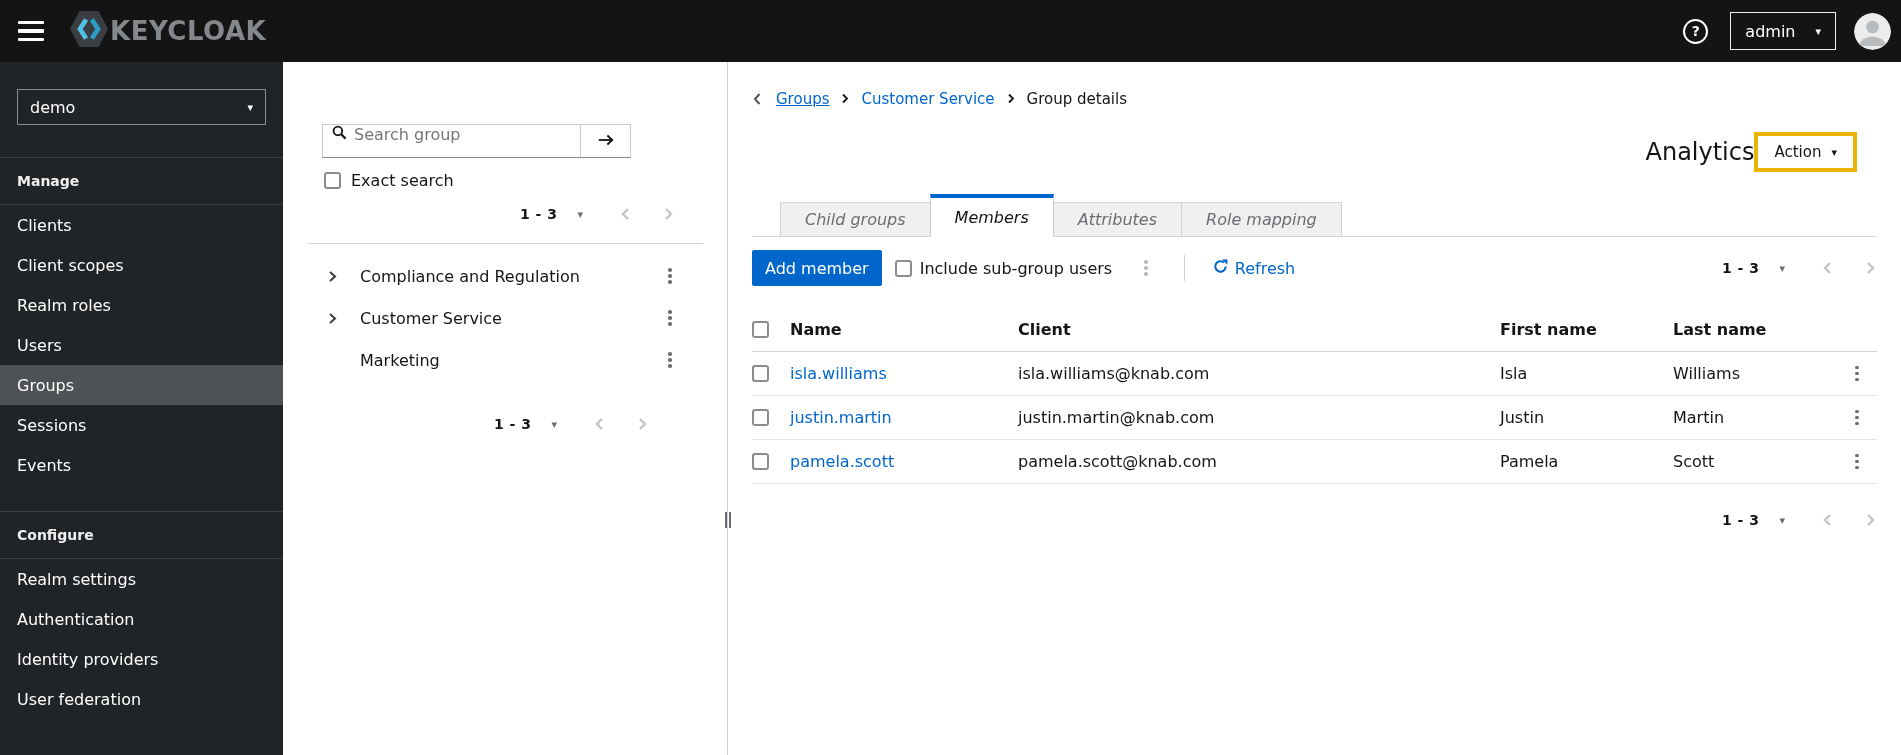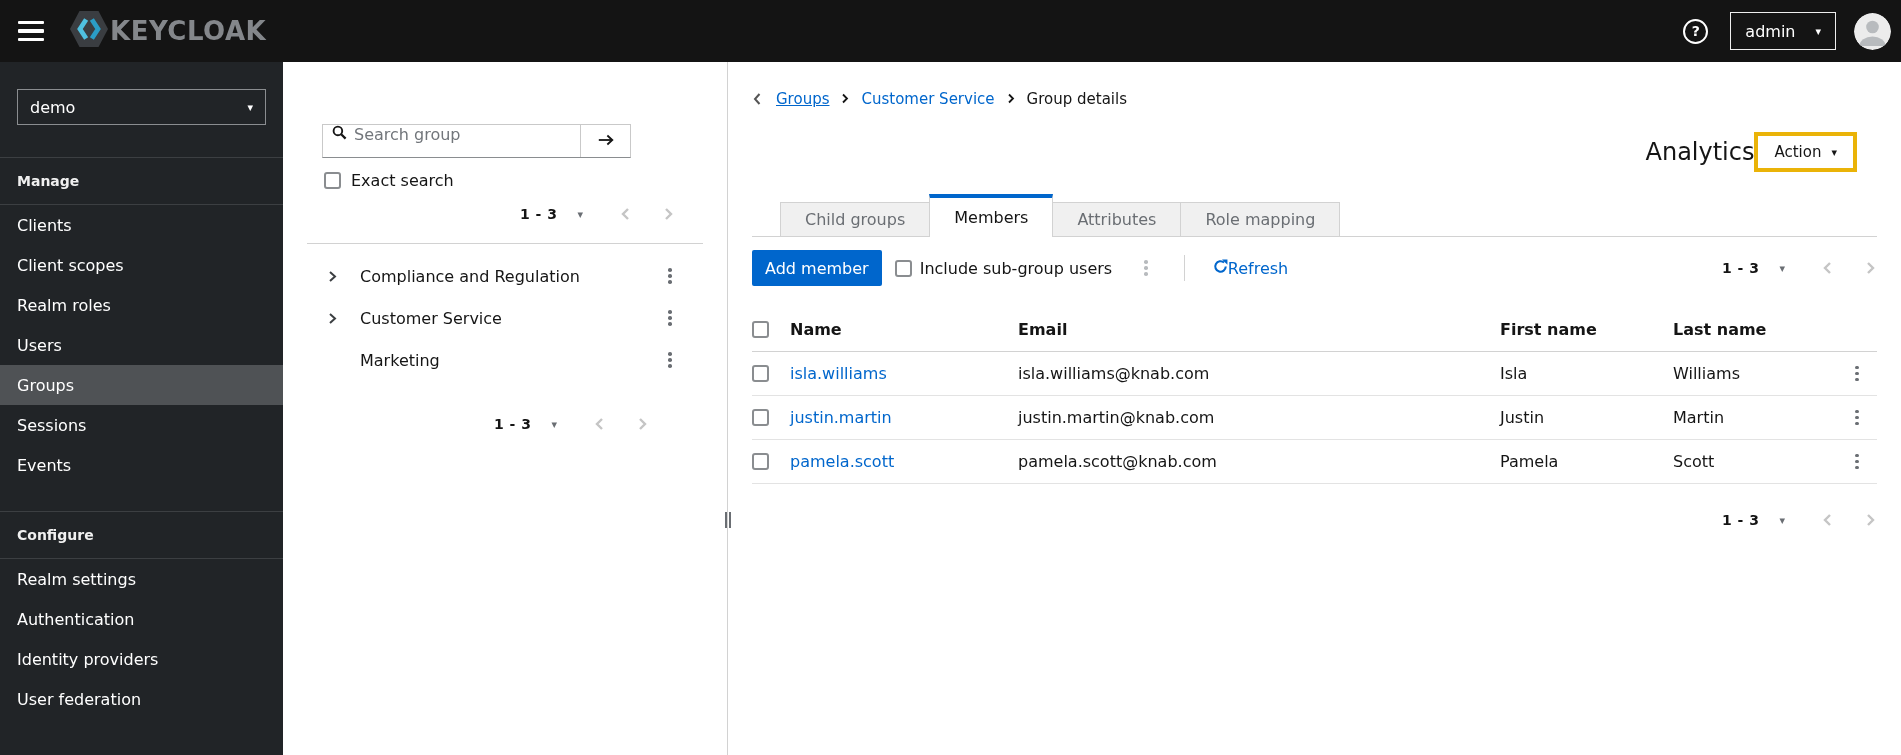--- a/index.html
+++ b/index.html
@@ -70,28 +70,28 @@
   .bc-link { color:#0066cc; cursor:pointer; }
   .bc-link.underlined { text-decoration:underline; }
   .bc-current { color:#151515; }
   .bc-back { display:flex; align-items:center; cursor:pointer; margin-right:2px; }
   .title-row { margin-top:24px; display:flex; align-items:center; justify-content:flex-end; }
   .page-title { font-size:24px; font-weight:400; color:#151515; }
   .action-btn { height:34px; border:4px solid #eab308; background:#fff; padding:16px 16px; font-size:15px;
     display:flex; align-items:center; gap:10px; margin-right:20px; }
   .tabs { margin-top:22px; display:flex; align-items:flex-end; border-bottom:1px solid #d2d2d2; padding-left:28px; }
   .tab { height:34px; background:#f0f0f0; border:1px solid #d2d2d2; border-bottom:none; margin-right:-1px;
-    display:flex; align-items:center; padding:0 24px; font-size:16px; color:#6a6e73; cursor:pointer; }
+    display:flex; align-items:center; padding:0 24px; font-size:16px; color:#6a6e73; cursor:pointer;font-style:italic; }
   .tab.active { height:43px; background:#fff; border-top:4px solid #0066cc; color:#151515; margin-bottom:-1px; }
   .toolbar { margin-top:13px; display:flex; align-items:center; height:36px; }
   .btn-primary { background:#0066cc; color:#fff; font-size:16px; height:36px; padding:0 13px; border-radius:2px; }
   .include-row { margin-left:13px; display:flex; align-items:center; gap:8px; font-size:16px; }
   .toolbar .kebab { margin-left:28px; }
   .v-divider { width:1px; height:26px; background:#d2d2d2; margin-left:32px; }
-  .refresh { margin-left:28px; display:flex; align-items:center; color:#0066cc; font-size:16px; cursor:pointer; }
+  .refresh { margin-left:28px; display:flex; align-items:center; gap:7px; color:#0066cc; font-size:16px; cursor:pointer; }
   .toolbar-spacer { flex:1; }
   .table { margin-top:22px; }
   .t-row { display:grid; grid-template-columns:38px 228px 482px 173px 1fr 40px; align-items:center;
     height:44px; border-bottom:1px solid #e3e3e3; }
   .t-row.head { border-bottom:1px solid #d2d2d2; font-weight:bold; font-size:16px; }
   .t-cell { font-size:16px; }
   .t-link { color:#0066cc; cursor:pointer; }
   .t-kebab { justify-self:center; }
   .table-pag { margin:28px 0 0 0; justify-content:flex-end; }
 </style>
@@ -328,21 +328,21 @@
               <path d="M4 3 L9 8 L4 13" fill="none" stroke="#c5c5c5" stroke-width="2.4"></path>
             </svg>
         </button>
       </div>
     </div>
 
     <div class="table">
       <div class="t-row head">
         <span class="checkbox"></span>
         <span class="t-cell">Name</span>
-        <span class="t-cell">Email</span>
+        <span class="t-cell">Client</span>
         <span class="t-cell">First name</span>
         <span class="t-cell">Last name</span>
         <span></span>
       </div>
       <div class="t-row">
         <span class="checkbox"></span>
         <span class="t-cell t-link">isla.williams</span>
         <span class="t-cell">isla.williams@knab.com</span>
         <span class="t-cell">Isla</span>
         <span class="t-cell">Williams</span>

